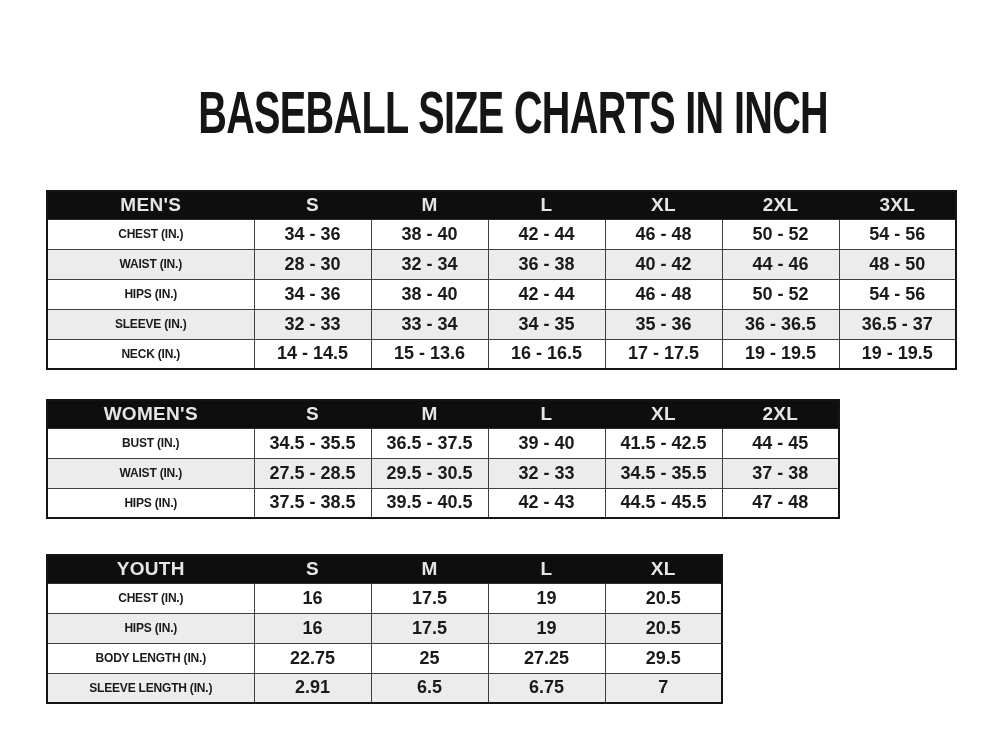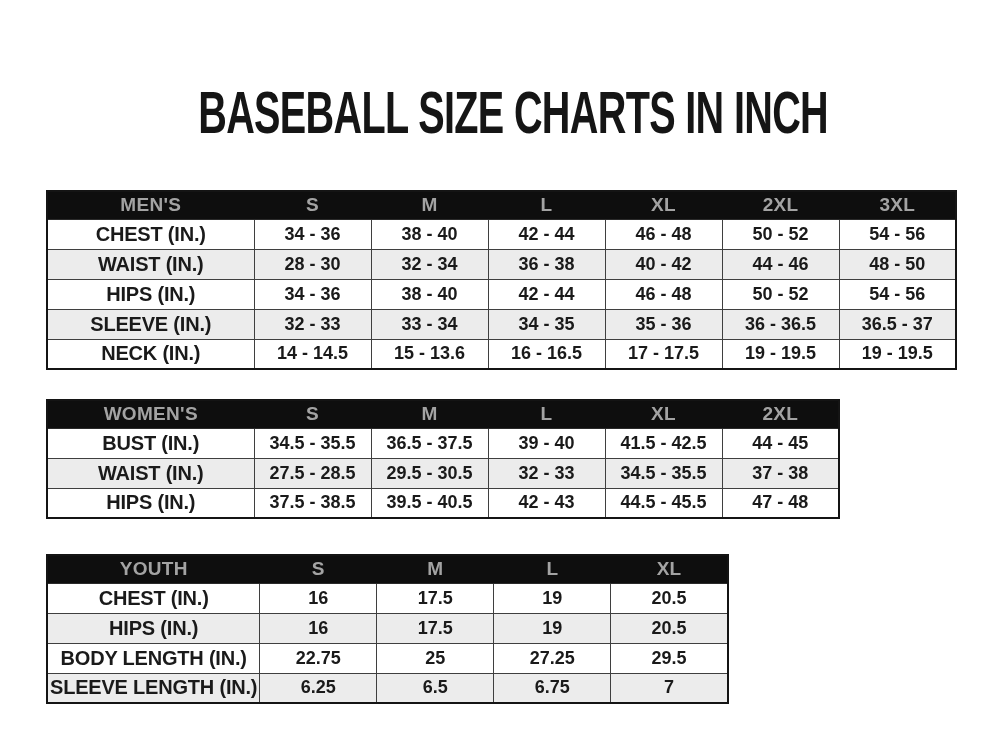--- a/index.html
+++ b/index.html
@@ -45,29 +45,29 @@
     font-weight: 700;
     font-size: 18px;
     color: #1a1a1a;
     height: 30px;
     box-sizing: border-box;
     overflow: hidden;
     white-space: nowrap;
   }
   thead th {
     background: #0e0e0e;
-    color: #a3a3a3;
+    color: #e5e5e5;
     height: 28px;
     font-size: 19px;
     letter-spacing: 0.3px;
     border-color: #0e0e0e;
     border-bottom-color: #2a2a2a;
   }
   tbody th.row-label {
-    font-size: 20px;
+    font-size: 12px;
     letter-spacing: -0.2px;
     background: transparent;
   }
   tbody tr:nth-child(even) td,
   tbody tr:nth-child(even) th.row-label {
     background: #ececec;
   }
   tbody tr:nth-child(odd) td,
   tbody tr:nth-child(odd) th.row-label {
     background: #ffffff;
@@ -235,21 +235,21 @@
           </tr>
           <tr>
             <th class="row-label">BODY LENGTH (IN.)</th>
             <td>22.75</td>
             <td>25</td>
             <td>27.25</td>
             <td>29.5</td>
           </tr>
           <tr>
             <th class="row-label">SLEEVE LENGTH (IN.)</th>
-            <td>6.25</td>
+            <td>2.91</td>
             <td>6.5</td>
             <td>6.75</td>
             <td>7</td>
           </tr>
         </tbody>
       </table>
     </div>
 </div>
 
 </body></html>

